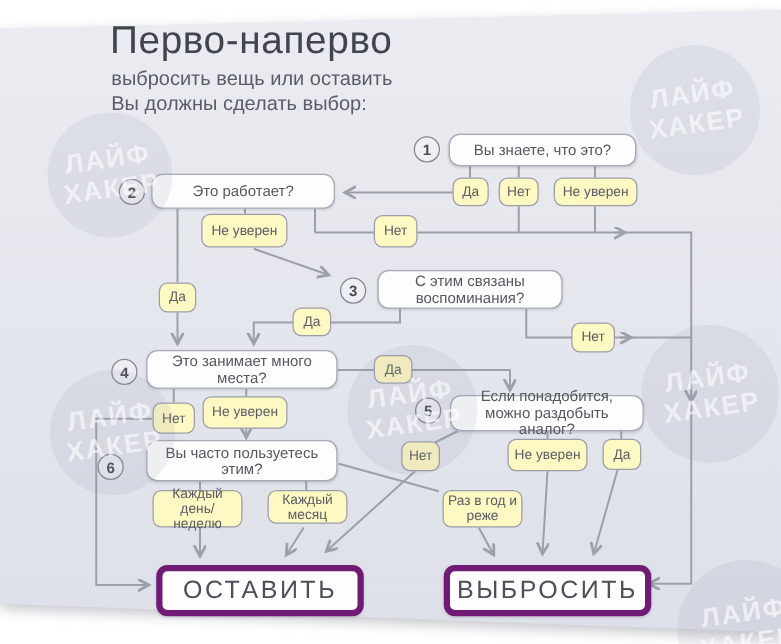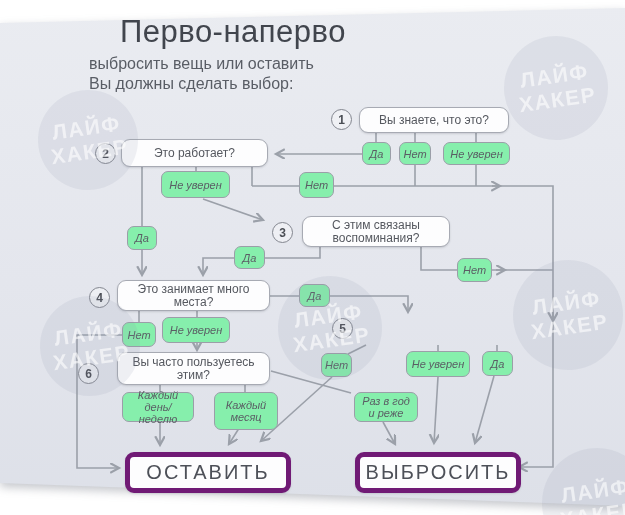--- a/index.html
+++ b/index.html
@@ -8,29 +8,29 @@
     font-family:"Liberation Sans","DejaVu Sans",sans-serif;position:relative;
   }
   .stage{position:absolute;left:0;top:0;width:625px;height:515px;}
   .card-shadow-wrap{position:absolute;left:0;top:0;width:625px;height:515px;
     filter:drop-shadow(0 4px 5px rgba(90,95,110,0.35));}
   .card-bg{position:absolute;left:0;top:0;width:625px;height:515px;
     background:linear-gradient(180deg,#eaecf1 0%,#e4e6ed 55%,#dde0e8 100%);
     clip-path:polygon(0 23px,625px 8px,625px 506px,0 483px);}
   .content{position:absolute;left:0;top:0;width:625px;height:515px;}
   .title{position:absolute;left:88px;top:14px;font-size:31px;font-weight:400;
-    letter-spacing:0.5px;color:#41454d;margin-left:32px;}
+    letter-spacing:0.5px;color:#41454d;}
   .subtitle{position:absolute;left:89px;top:54px;font-size:16px;line-height:20px;color:#595d65;}
   svg.flow{position:absolute;left:0;top:0;}
   .qbox{position:absolute;background:#fdfdfe;border:1px solid #a7aab3;border-radius:9px;
     box-shadow:0 1px 2px rgba(60,65,80,0.18);display:flex;align-items:center;justify-content:center;
     text-align:center;font-size:12px;line-height:13px;color:#55585f;padding:12px 4px;box-sizing:border-box;}
-  .abox{position:absolute;background:#86efac;border:1px solid #9b9ea8;border-radius:7px;
+  .abox{position:absolute;background:#fef9c3;border:1px solid #9b9ea8;border-radius:7px;
     display:flex;align-items:center;justify-content:center;text-align:center;
-    font-size:11px;line-height:12px;color:#5a5d64;padding:1px 3px;box-sizing:border-box;font-style:italic;}
+    font-size:11px;line-height:12px;color:#5a5d64;padding:1px 3px;box-sizing:border-box;}
   .obox{position:absolute;background:#fdfdfe;border:5px solid #701a75;border-radius:9px;
     box-shadow:0 1px 2px rgba(60,65,80,0.15);display:flex;align-items:center;justify-content:center;
     font-size:20px;letter-spacing:2px;color:#4d5058;}
   .numc{position:absolute;width:21px;height:21px;border-radius:50%;border:1.4px solid #83868f;
     background:rgba(255,255,255,0.35);box-sizing:border-box;display:flex;align-items:center;
     justify-content:center;font-size:12px;font-weight:bold;color:#4b4e55;}
   .wm{position:absolute;border-radius:50%;background:rgba(140,146,168,0.13);
     display:flex;flex-direction:column;align-items:center;justify-content:center;
     transform:rotate(-8deg);pointer-events:none;}
   .wm span{font-weight:bold;font-size:21px;letter-spacing:1.5px;color:rgba(255,255,255,0.6);line-height:24px;}
@@ -117,20 +117,21 @@
     <div class="numc" style="left:95px;top:143px">2</div>
     <div class="numc" style="left:272px;top:222px">3</div>
     <div class="numc" style="left:89px;top:287px">4</div>
     <div class="numc" style="left:332px;top:318px">5</div>
     <div class="numc" style="left:78px;top:363px">6</div>
 
     <div class="qbox" style="left:359px;top:107px;width:150px;height:26px">Вы знаете, что это?</div>
     <div class="qbox" style="left:121px;top:139px;width:147px;height:28px">Это работает?</div>
     <div class="qbox" style="left:302px;top:216px;width:148px;height:31px">С этим связаны воспоминания?</div>
     <div class="qbox" style="left:117px;top:280px;width:153px;height:31px">Это занимает много места?</div>
+    <div class="qbox" style="left:360px;top:316px;width:155px;height:29px">Если понадобится, можно раздобыть аналог?</div>
     <div class="qbox" style="left:117px;top:352px;width:153px;height:33px">Вы часто пользуетесь этим?</div>
 
     <div class="abox" style="left:362px;top:142px;width:29px;height:23px">Да</div>
     <div class="abox" style="left:399px;top:142px;width:32px;height:23px">Нет</div>
     <div class="abox" style="left:443px;top:142px;width:67px;height:23px">Не уверен</div>
 
     <div class="abox" style="left:161px;top:171px;width:69px;height:27px">Не уверен</div>
     <div class="abox" style="left:299px;top:172px;width:35px;height:26px">Нет</div>
     <div class="abox" style="left:127px;top:226px;width:30px;height:24px">Да</div>
 
@@ -139,21 +140,21 @@
 
     <div class="abox" style="left:299px;top:284px;width:31px;height:23px">Да</div>
     <div class="abox" style="left:122px;top:322px;width:34px;height:25px">Нет</div>
     <div class="abox" style="left:162px;top:317px;width:68px;height:26px">Не уверен</div>
 
     <div class="abox" style="left:321px;top:353px;width:31px;height:24px">Нет</div>
     <div class="abox" style="left:406px;top:351px;width:64px;height:26px">Не уверен</div>
     <div class="abox" style="left:482px;top:351px;width:31px;height:25px">Да</div>
 
     <div class="abox" style="left:122px;top:392px;width:72px;height:30px">Каждый день/неделю</div>
-    <div class="abox" style="left:214px;top:392px;width:64px;height:38px">Каждый месяц</div>
+    <div class="abox" style="left:214px;top:392px;width:64px;height:27px">Каждый месяц</div>
     <div class="abox" style="left:354px;top:392px;width:64px;height:30px">Раз в год и реже</div>
 
     <div class="obox" style="left:125px;top:452px;width:156px;height:31px">ОСТАВИТЬ</div>
     <div class="obox" style="left:355px;top:452px;width:156px;height:31px">ВЫБРОСИТЬ</div>
   </div>
 
   <div class="wm" style="left:38px;top:90px;width:100px;height:100px">
     <span>ЛАЙФ</span>
     <span>ХАКЕР</span>
   </div>

